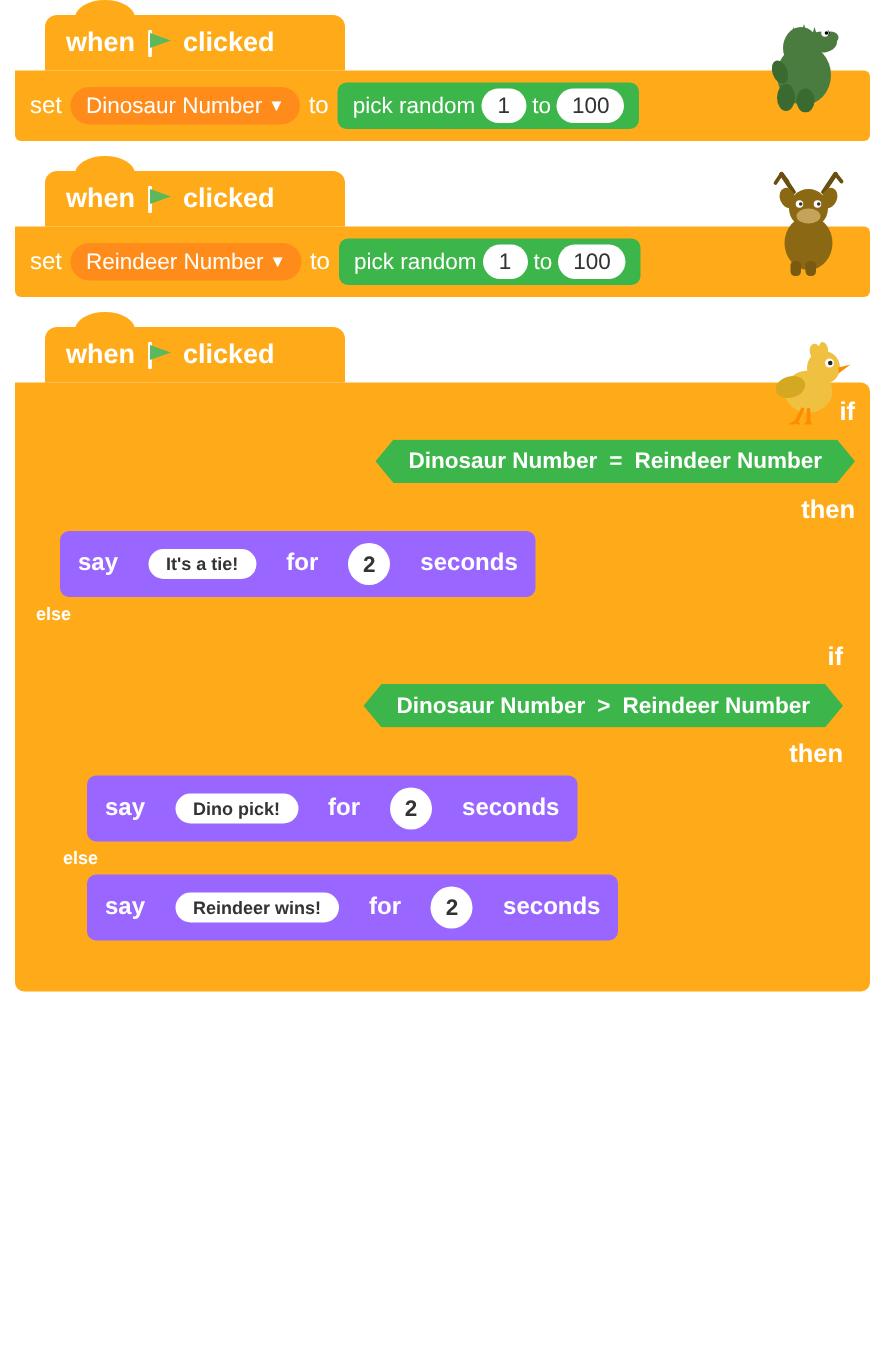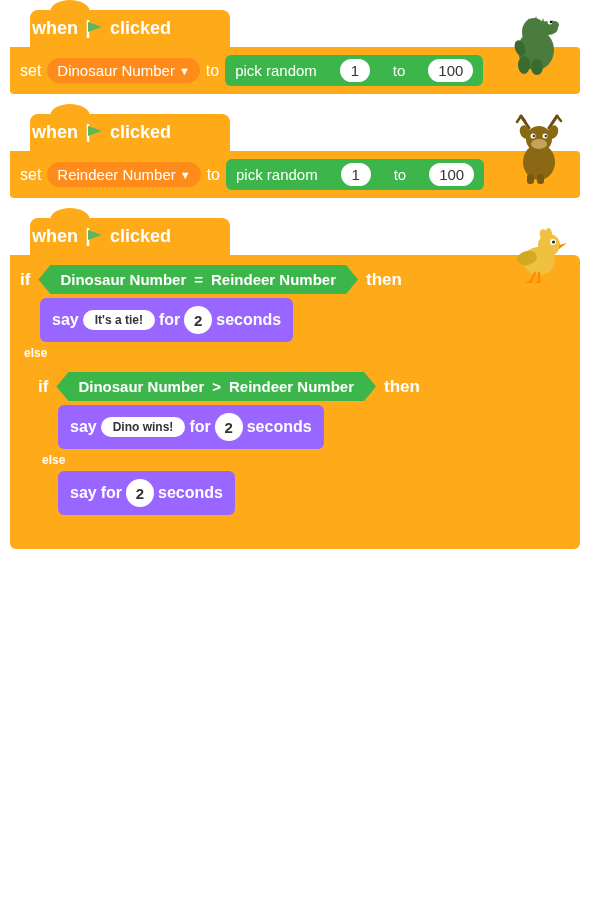--- a/index.html
+++ b/index.html
@@ -10,21 +10,21 @@
       min-height: 909px;
       padding: 10px;
     }
 
     
     .hat-block {
       background: #FFAB19;
       border-radius: 8px 8px 0 0;
       display: inline-flex;
       align-items: center;
-      padding: 8px 2px;
+      padding: 8px 14px;
       font-size: 18px;
       font-weight: bold;
       color: white;
       position: relative;
       min-width: 200px;
       margin-left: 10px;
     }
     .hat-block::before {
       content: '';
       position: absolute;
@@ -77,21 +77,21 @@
     }
 
     .green-block {
       background: #3CB54A;
       border-radius: 6px;
       padding: 4px 10px;
       color: white;
       font-size: 15px;
       display: inline-flex;
       align-items: center;
-      gap: 23px;
+      gap: 4px;
     }
 
     .white-oval {
       background: white;
       border-radius: 20px;
       padding: 3px 10px;
       color: #333;
       font-size: 15px;
       min-width: 30px;
       text-align: center;
@@ -100,37 +100,38 @@
     
     .sprite {
       position: absolute;
       right: 10px;
       top: 0;
     }
 
     
     .if-block {
       display: flex;
-      align-items: center;
+      align-items: flex-end;
       gap: 8px;
       font-size: 17px;
       font-weight: bold;
       color: white;
       margin-bottom: 4px;
       flex-wrap: nowrap;
+      flex-direction: column;
     }
 
     
     .say-block {
       background: #9966FF;
       border-radius: 6px;
       display: inline-flex;
       align-items: center;
       padding: 8px 12px;
-      gap: 4px;
+      gap: 20px;
       font-size: 16px;
       font-weight: bold;
       color: white;
       margin-left: 20px;
       margin-bottom: 4px;
     }
 
     .say-text-pill {
       background: white;
       border-radius: 20px;
@@ -367,32 +368,33 @@
             <span>Dinosaur Number</span>
             <span>&gt;</span>
             <span>Reindeer Number</span>
           </span>
           <span>then</span>
         </div>
 
         
         <div class="say-block">
           <span>say</span>
-          <span class="say-text-pill">Dino wins!</span>
+          <span class="say-text-pill">Dino pick!</span>
           <span>for</span>
           <span class="num-circle">2</span>
           <span>seconds</span>
         </div>
 
         
         <div class="else-label">else</div>
 
         
         <div class="say-block">
           <span>say</span>
+          <span class="say-text-pill">Reindeer wins!</span>
           <span>for</span>
           <span class="num-circle">2</span>
           <span>seconds</span>
         </div>
 
         
         <div style="height:6px;"></div>
       </div>
 
       

